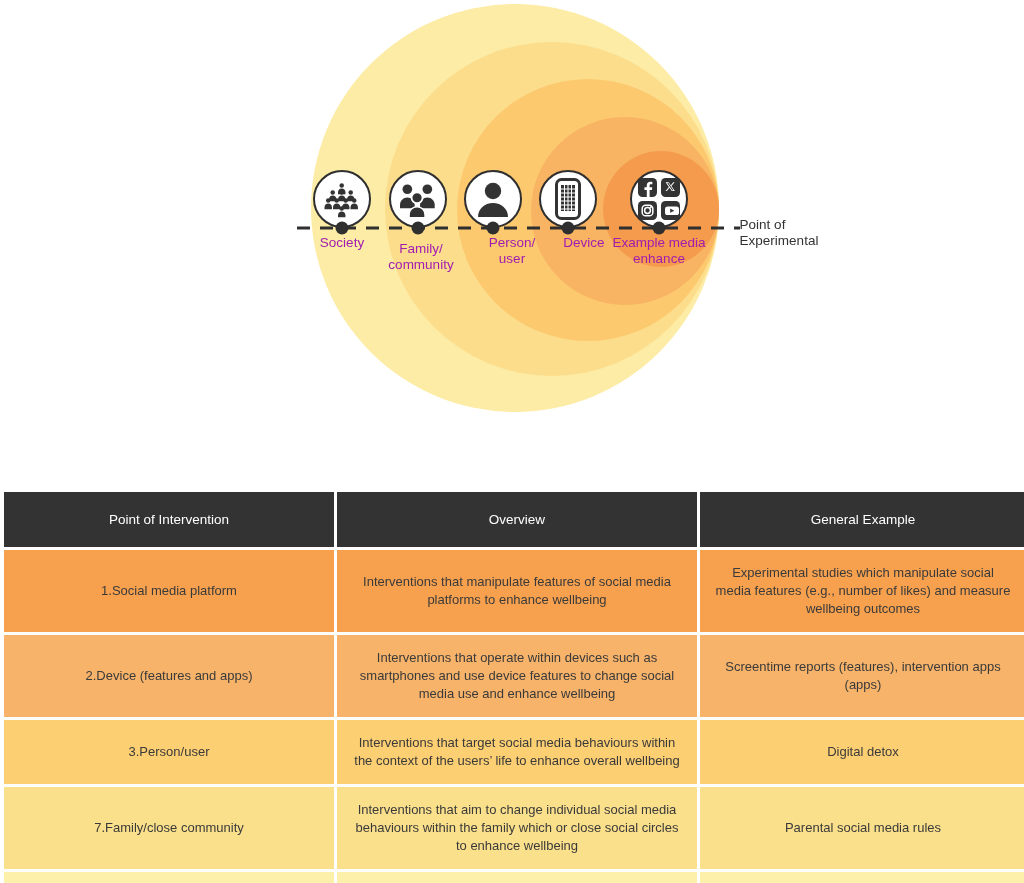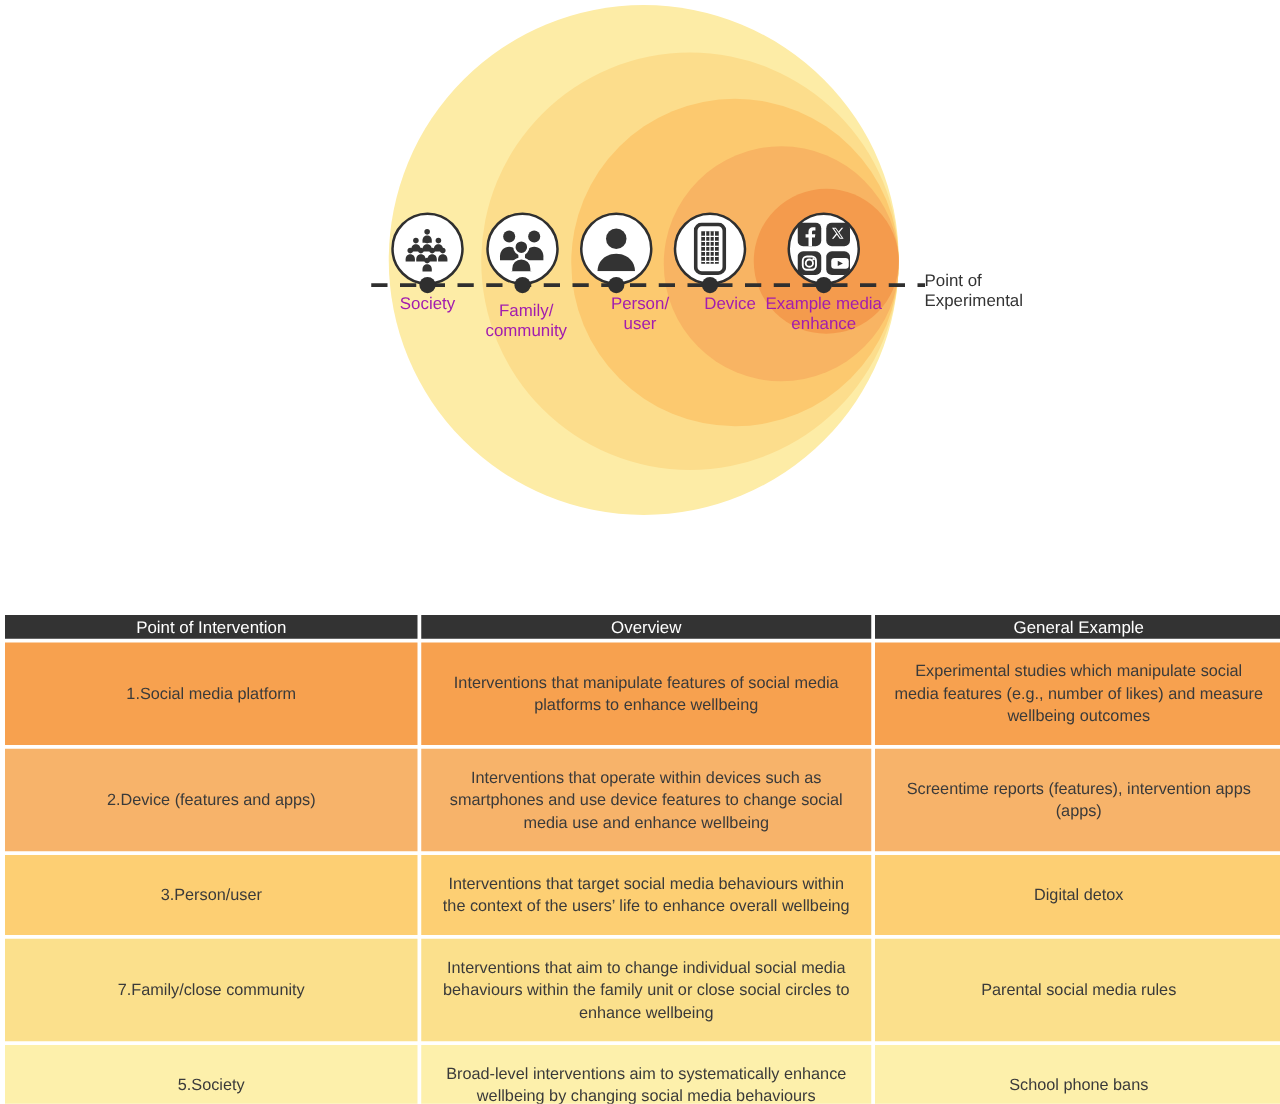--- a/index.html
+++ b/index.html
@@ -79,21 +79,21 @@
     border-spacing: 3px 3px;
     width: 1016px;
     table-layout: fixed;
     margin: -3px;
   }
   table.matrix th {
     background: #333333;
     color: #ffffff;
     font-weight: normal;
     font-size: 13.5px;
-    padding: 2px 10px;
+    padding: 20px 10px;
     text-align: center;
     vertical-align: middle;
   }
   table.matrix td {
     font-size: 13px;
     line-height: 18px;
     padding: 14px 14px;
     text-align: center;
     vertical-align: middle;
     color: #3a3a3a;
@@ -305,21 +305,21 @@
         <td class="col-overview r2">Interventions that operate within devices such as smartphones and use device features to change social media use and enhance wellbeing</td>
         <td class="col-example r2">Screentime reports (features), intervention apps (apps)</td>
       </tr>
       <tr class="row row-3">
         <td class="col-poi r3">3.Person/user</td>
         <td class="col-overview r3">Interventions that target social media behaviours within the context of the users’ life to enhance overall wellbeing</td>
         <td class="col-example r3">Digital detox</td>
       </tr>
       <tr class="row row-4">
         <td class="col-poi r4">7.Family/close community</td>
-        <td class="col-overview r4">Interventions that aim to change individual social media behaviours within the family unit or close social circles to enhance wellbeing</td>
+        <td class="col-overview r4">Interventions that aim to change individual social media behaviours within the family which or close social circles to enhance wellbeing</td>
         <td class="col-example r4">Parental social media rules</td>
       </tr>
       <tr class="row row-5">
         <td class="col-poi r5">5.Society</td>
         <td class="col-overview r5">Broad-level interventions aim to systematically enhance wellbeing by changing social media behaviours</td>
         <td class="col-example r5">School phone bans</td>
       </tr>
     </tbody>
   </table>
 </div>

